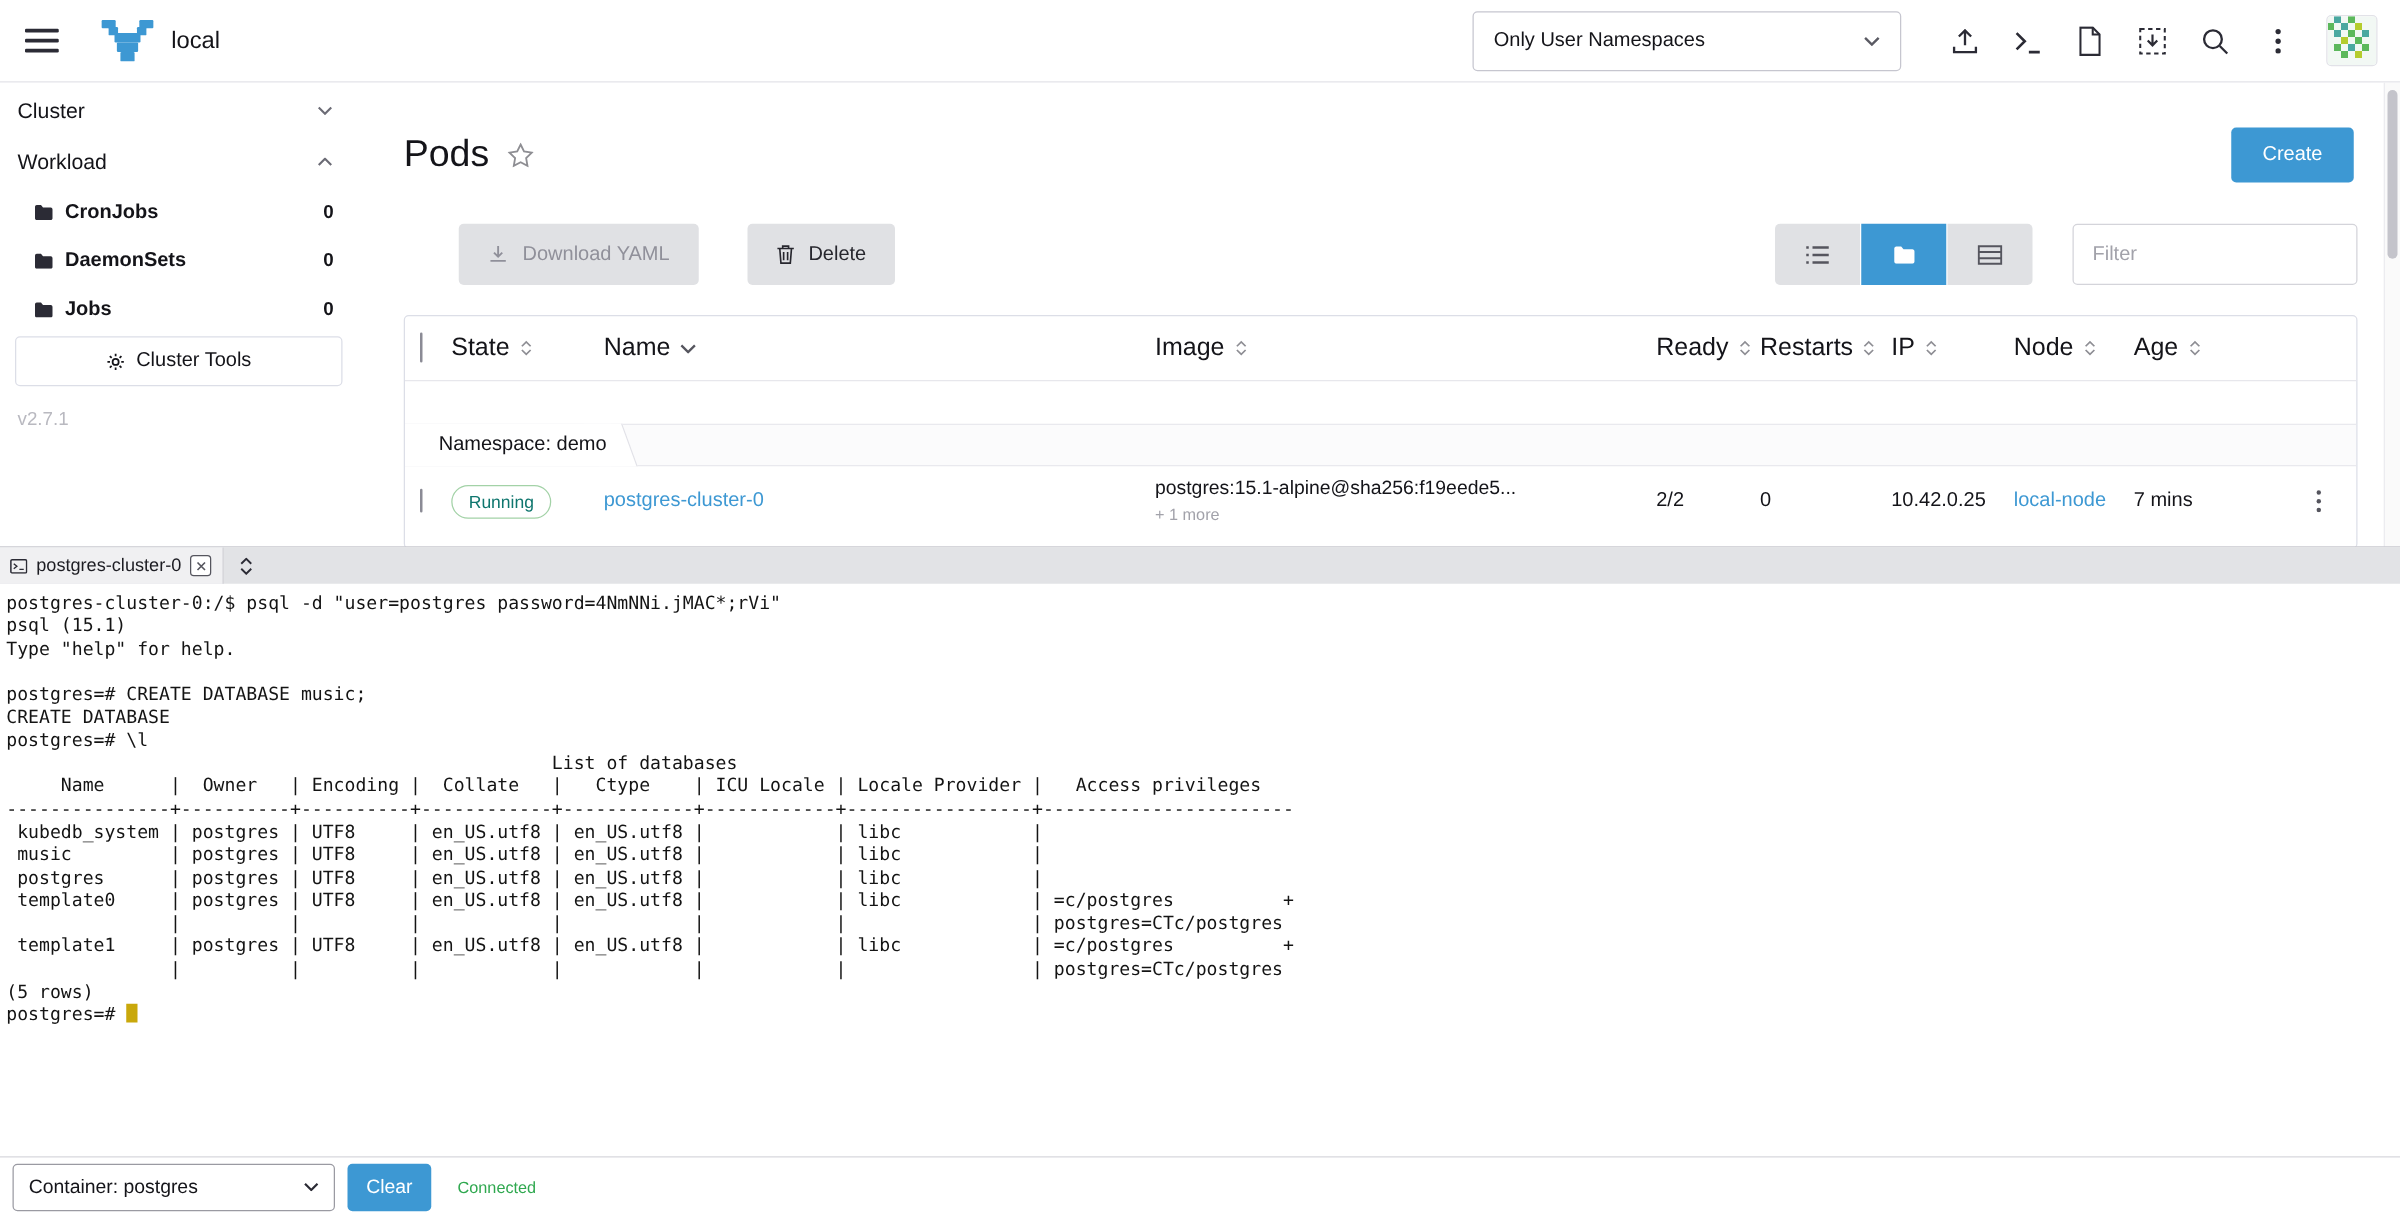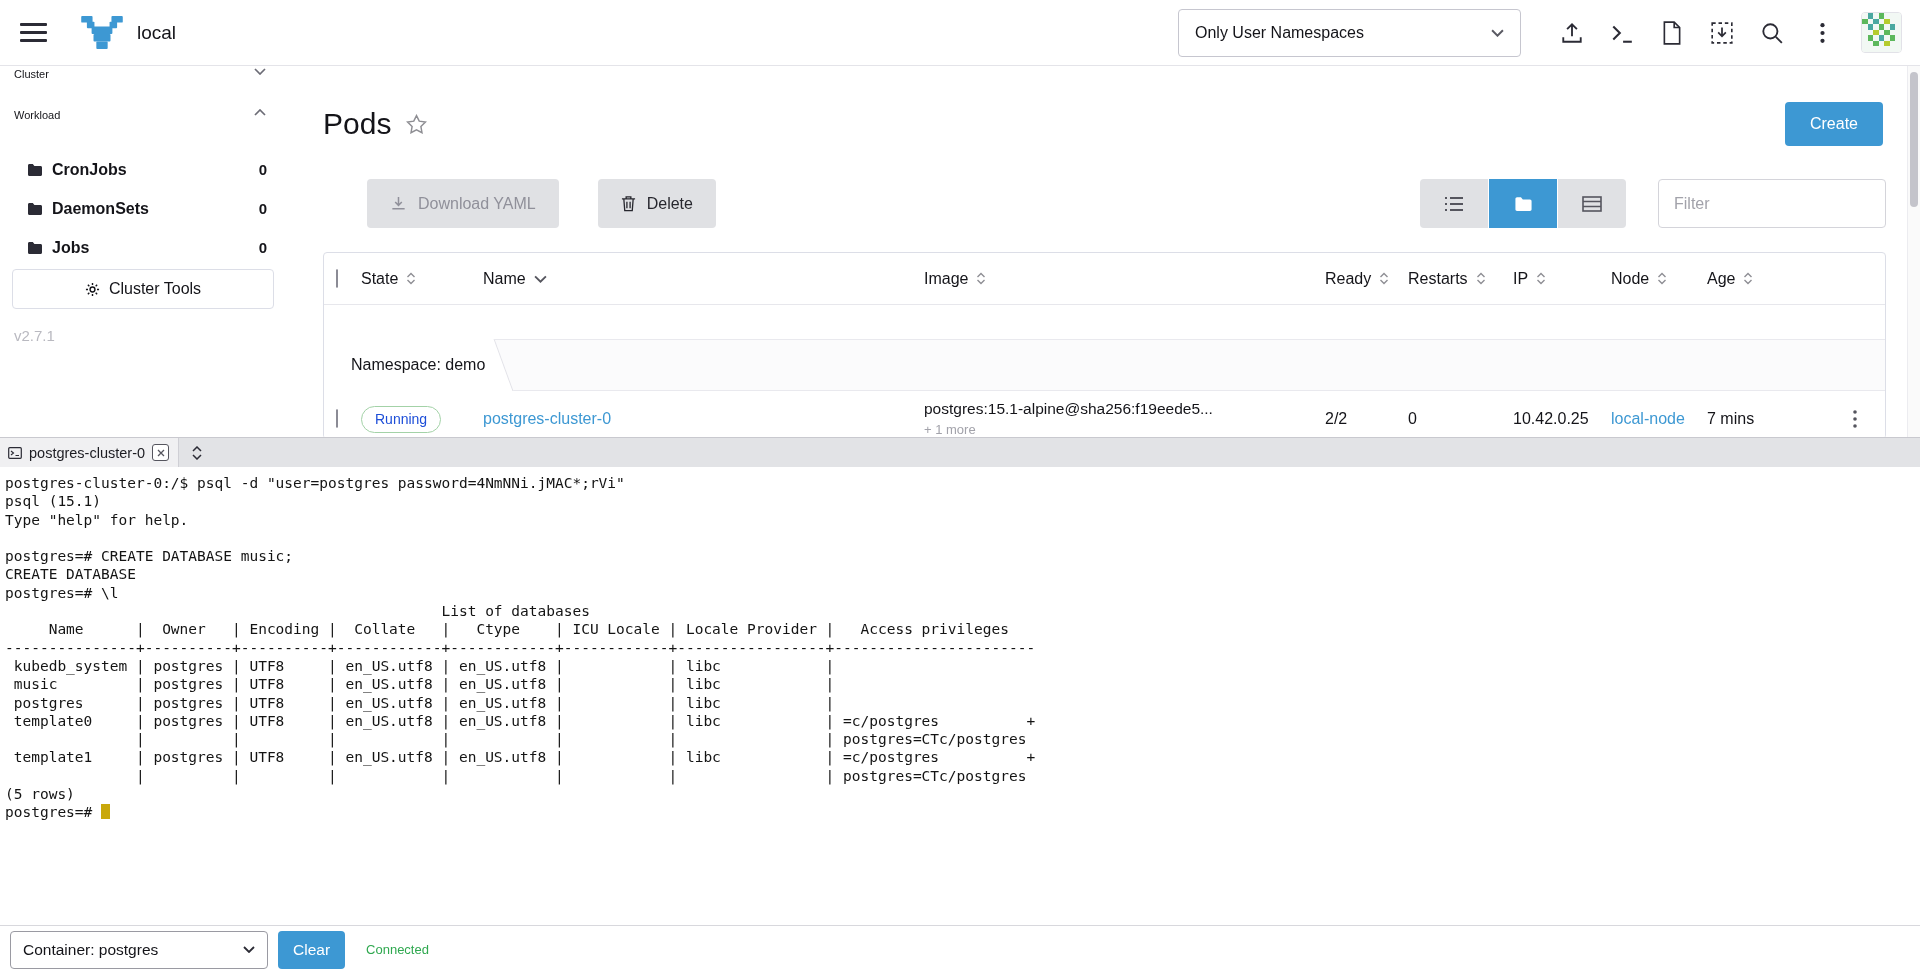--- a/index.html
+++ b/index.html
@@ -24,22 +24,22 @@
     font-size:16px; cursor:pointer; background:#fff; }
   .ns-dropdown .chev { color:#5a5a63; }
   .header-icons { display:flex; align-items:center; margin-left:26px; }
   .hicon { width:50px; height:40px; display:flex; align-items:center; justify-content:center;
     color:#2b2b35; cursor:pointer; }
   .avatar { width:41px; height:41px; margin-left:14px; border-radius:4px; overflow:hidden;
     border:1px solid #e2e2e8; cursor:pointer; background:#fff; }
 
   
   .sidebar { position:absolute; top:66px; left:0; width:312px; bottom:0; background:#fff; padding-top:2px; z-index:1; }
-  .side-section { height:41px; display:flex; padding:0 46px 0 14px;
-    font-size:11px; cursor:pointer; }
+  .side-section { height:41px; display:flex; align-items:center; padding:0 46px 0 14px;
+    font-size:17px; cursor:pointer; }
   .side-section .chev { margin-left:auto; color:#6c6c76; }
   .side-item { height:39px; display:flex; align-items:center; padding:0 45px 0 27px;
     font-size:16px; cursor:pointer;font-weight:bold; }
   .side-item .folder { color:#2b2b35; margin-right:9px; display:flex; }
   .side-item .count { margin-left:auto; font-size:15px; color:#141419; }
   .cluster-tools { margin:2px 0 0 12px; width:262px; height:40px; border:1px solid #dcdee7;
     border-radius:4px; display:flex; align-items:center; justify-content:center; gap:9px;
     font-size:16px; background:#fff; cursor:pointer; color:#141419; }
   .version { margin:18px 0 0 14px; font-size:15px; color:#b9b9c0; }
 
@@ -64,36 +64,36 @@
   .toggle:first-child { border-radius:4px 0 0 4px; }
   .toggle:last-child { border-radius:0 4px 4px 0; }
   .toggle.active { background:#3d98d3; color:#fff; }
   .filter-input { margin-left:32px; width:228px; height:49px; border:1px solid #d4d4da;
     border-radius:4px; padding:15px 15px; font-size:16px; font-family:inherit; color:#141419; outline:none; }
   .filter-input::placeholder { color:#a2a2aa; }
 
   
   .card { margin:24px 34px 0 0; border:1px solid #dcdee7; border-radius:4px; height:187px; overflow:hidden; background:#fff; }
   .grid-row { display:grid; grid-template-columns:37px 122px 441px 401px 83px 105px 98px 96px 117px 1fr; align-items:center; }
-  .thead { height:52px; border-bottom:1px solid #e7e7ec; font-size:16px; color:#141419; }
+  .thead { height:52px; border-bottom:1px solid #e7e7ec; font-size:20px; color:#141419; }
   .th { display:flex; align-items:center; gap:8px; }
   .sort-pair { color:#8e8e94; display:flex; }
   .sort-single { color:#55555e; display:flex; }
   .checkbox { width:18px; height:18px; border:1px solid #8b8b95; border-radius:3px;
     background:#fff; margin-left:12px; cursor:pointer; }
   .spacer-row { height:34px; }
-  .group-band { height:52px; background:#fbfbfc; border-top:1px solid #e9e9ee; border-bottom:1px solid #e9e9ee; position:relative; }
+  .group-band { height:34px; background:#fbfbfc; border-top:1px solid #e9e9ee; border-bottom:1px solid #e9e9ee; position:relative; }
   .ns-tab { position:absolute; left:0; top:-1px; bottom:-1px; width:165px; background:#fff;
     display:flex; align-items:center; padding-left:27px; font-size:16px; white-space:nowrap; }
   .ns-tab::after { content:""; position:absolute; top:0; right:-15px; width:30px; height:100%;
     background:#fff; transform:skewX(20deg); border-right:1px solid #e2e2e8; }
   .ns-tab .ns-text { position:relative; z-index:2; }
   .trow { height:56px; font-size:16px; background:#fff; }
   .state-badge { display:inline-flex; align-items:center; height:27px; padding:0 13px;
-    border:1px solid #a3d2a7; border-radius:14px; color:#1d4ed8; font-size:14px; width:max-content; }
+    border:1px solid #a3d2a7; border-radius:14px; color:#0f766e; font-size:14px; width:max-content; }
   .link { color:#3d98d3; text-decoration:none; cursor:pointer; }
   .image-cell { display:flex; flex-direction:column; justify-content:center; line-height:1.2; }
   .image-main { font-size:15.5px; color:#141419; white-space:nowrap; overflow:hidden; }
   .image-more { font-size:13px; color:#a2a2aa; margin-top:3px; }
   .row-kebab { color:#55555e; display:flex; justify-content:center; cursor:pointer; }
 
   
   .page-scrollbar { position:absolute; top:66px; right:0; width:13px; bottom:535px;
     background:#fafafa; border-left:1px solid #ececf0; z-index:2; }
   .page-scrollbar .thumb { position:absolute; top:6px; left:2px; width:8px; height:135px;

